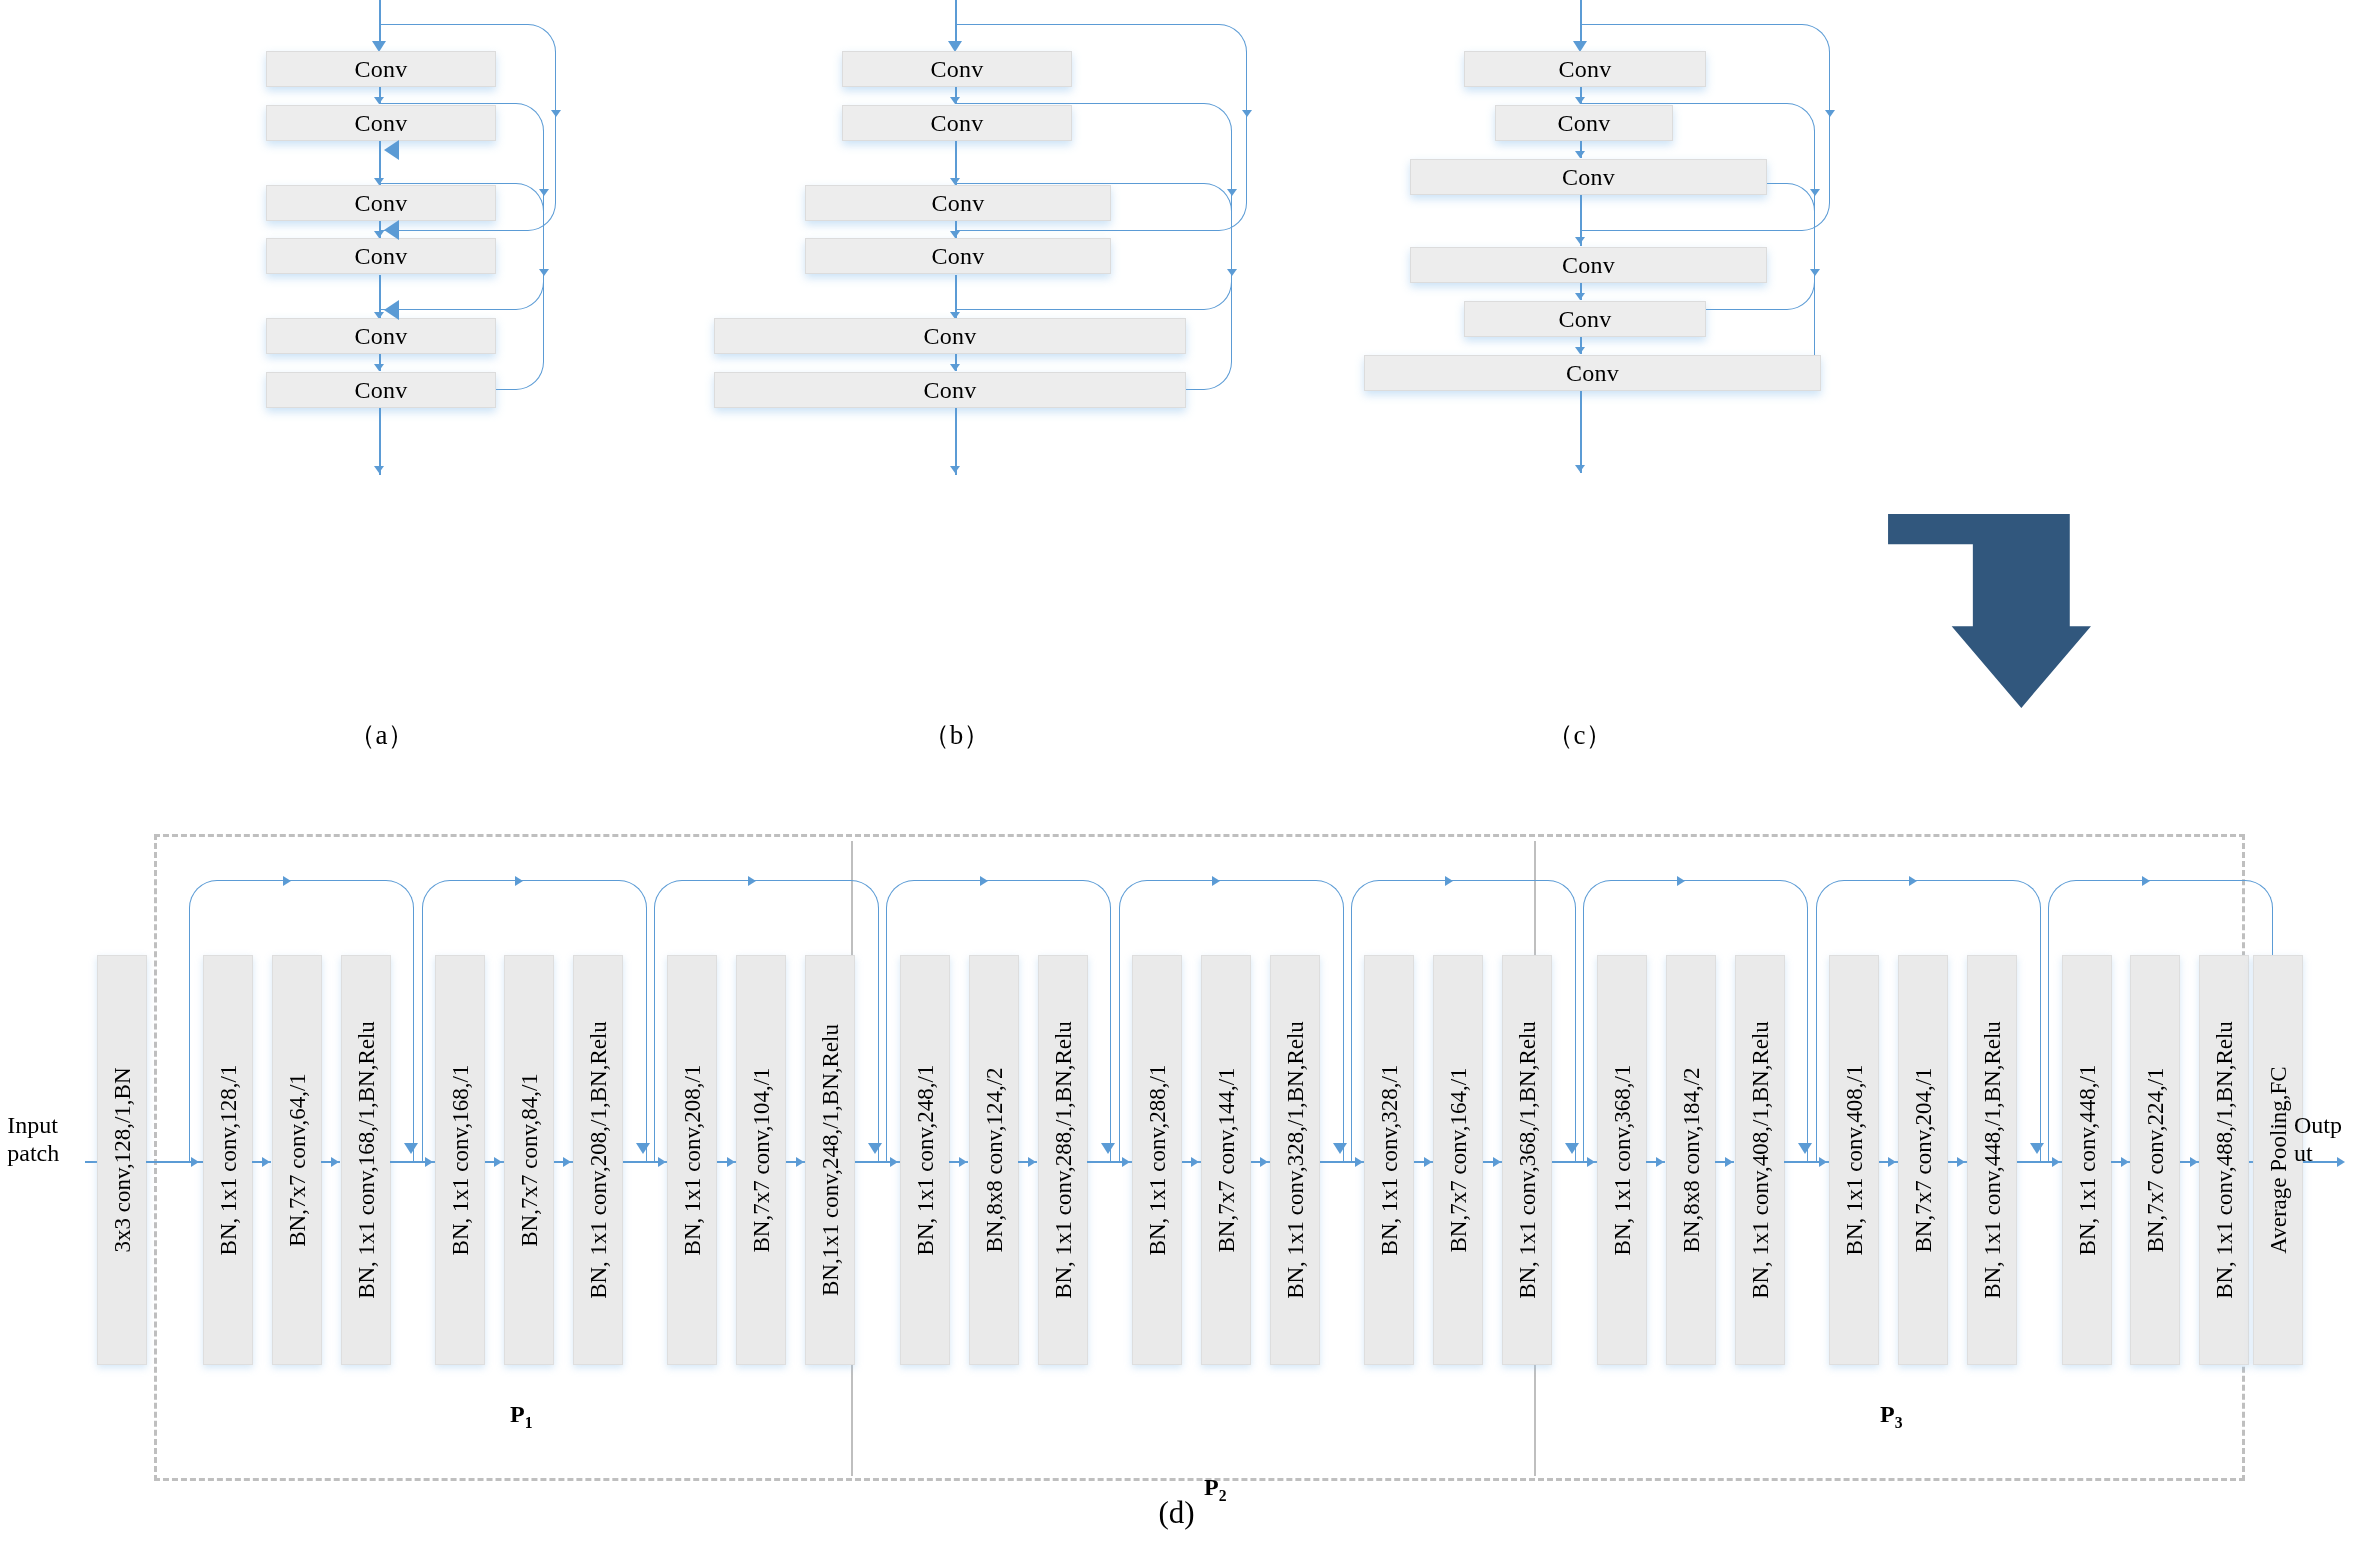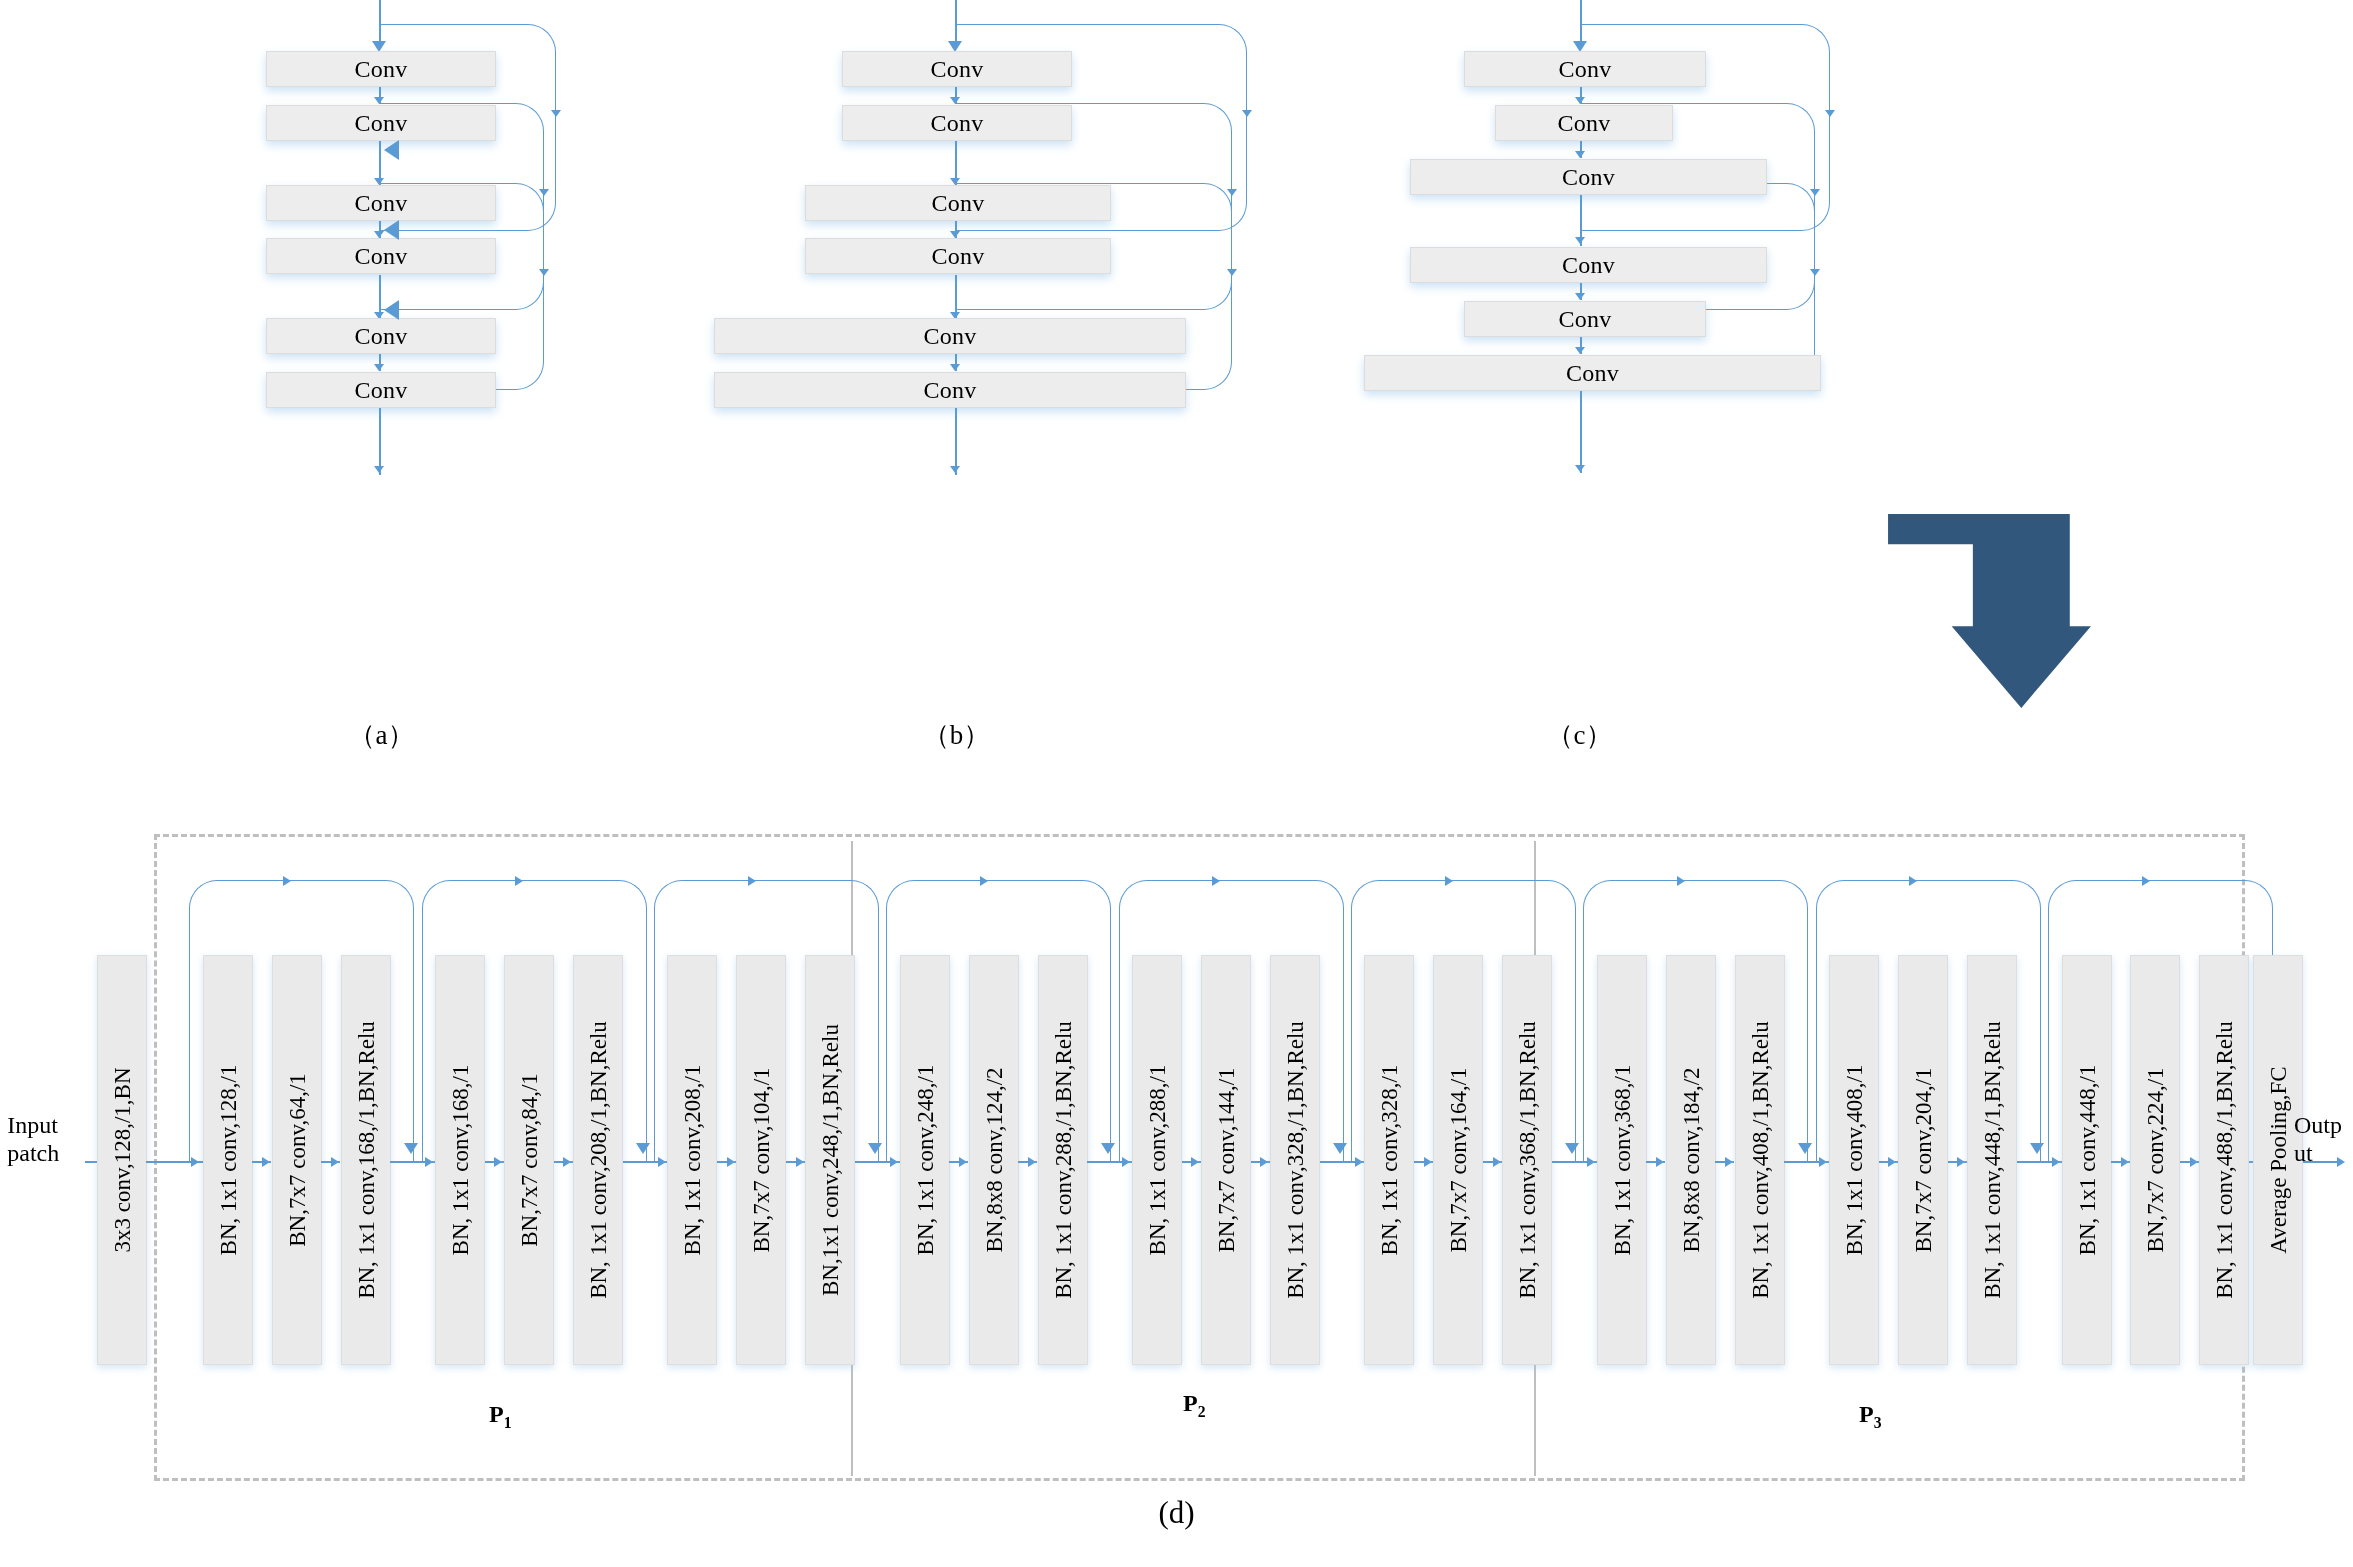--- a/index.html
+++ b/index.html
@@ -77,21 +77,21 @@
     position:absolute;left:50%;top:50%;
     transform:translate(-50%,-50%) rotate(-90deg);
     transform-origin:center center;
     white-space:nowrap;
     font-size:23px;
     line-height:1;
     color:#000;
   }
 
   .plain-text{position:absolute;font-size:24px;line-height:1.15;}
-  .pgroup-label{position:absolute;font-size:24px;font-weight:bold;}
+  .pgroup-label{position:absolute;font-size:24px;font-weight:bold;margin-left:21px;}
   .pgroup-label sub{font-size:15.7px;font-weight:bold;}
 </style>
 </head>
 <body>
 
 <div class="stage">
 
   <div>
 
     <div class="vline" style="left:379px;top:0px;height:46px;"></div>
@@ -444,21 +444,21 @@
     <div class="vbox" style="left:2253px;top:955px;width:50px;height:410px;">
       <span>Average Pooling,FC</span>
     </div>
     <div class="hline-thin" style="left:2303px;top:1161px;width:38px;"></div>
     <div class="arrow-right-sm" style="left:2337px;top:1157px;"></div>
     <div class="plain-text" style="left:2294px;top:1112px;width:67px;text-align:left;">Outp<br>ut</div>
 
     <div class="pgroup-label" style="left:489px;top:1401px;">
       <span>P</span><sub>1</sub>
     </div>
-    <div class="pgroup-label" style="left:1183px;top:1390px;font-family:Liberation Serif, serif;">
+    <div class="pgroup-label" style="left:1183px;top:1474px;font-family:Liberation Serif, serif;">
       <span>P</span><sub>2</sub>
     </div>
     <div class="pgroup-label" style="left:1859px;top:1401px;">
       <span>P</span><sub>3</sub>
     </div>
 
     <div class="panel-label" style="left:1116px;top:1495px;width:121px;font-size:31px;">(d)</div>
   </div>
 
 </div>

